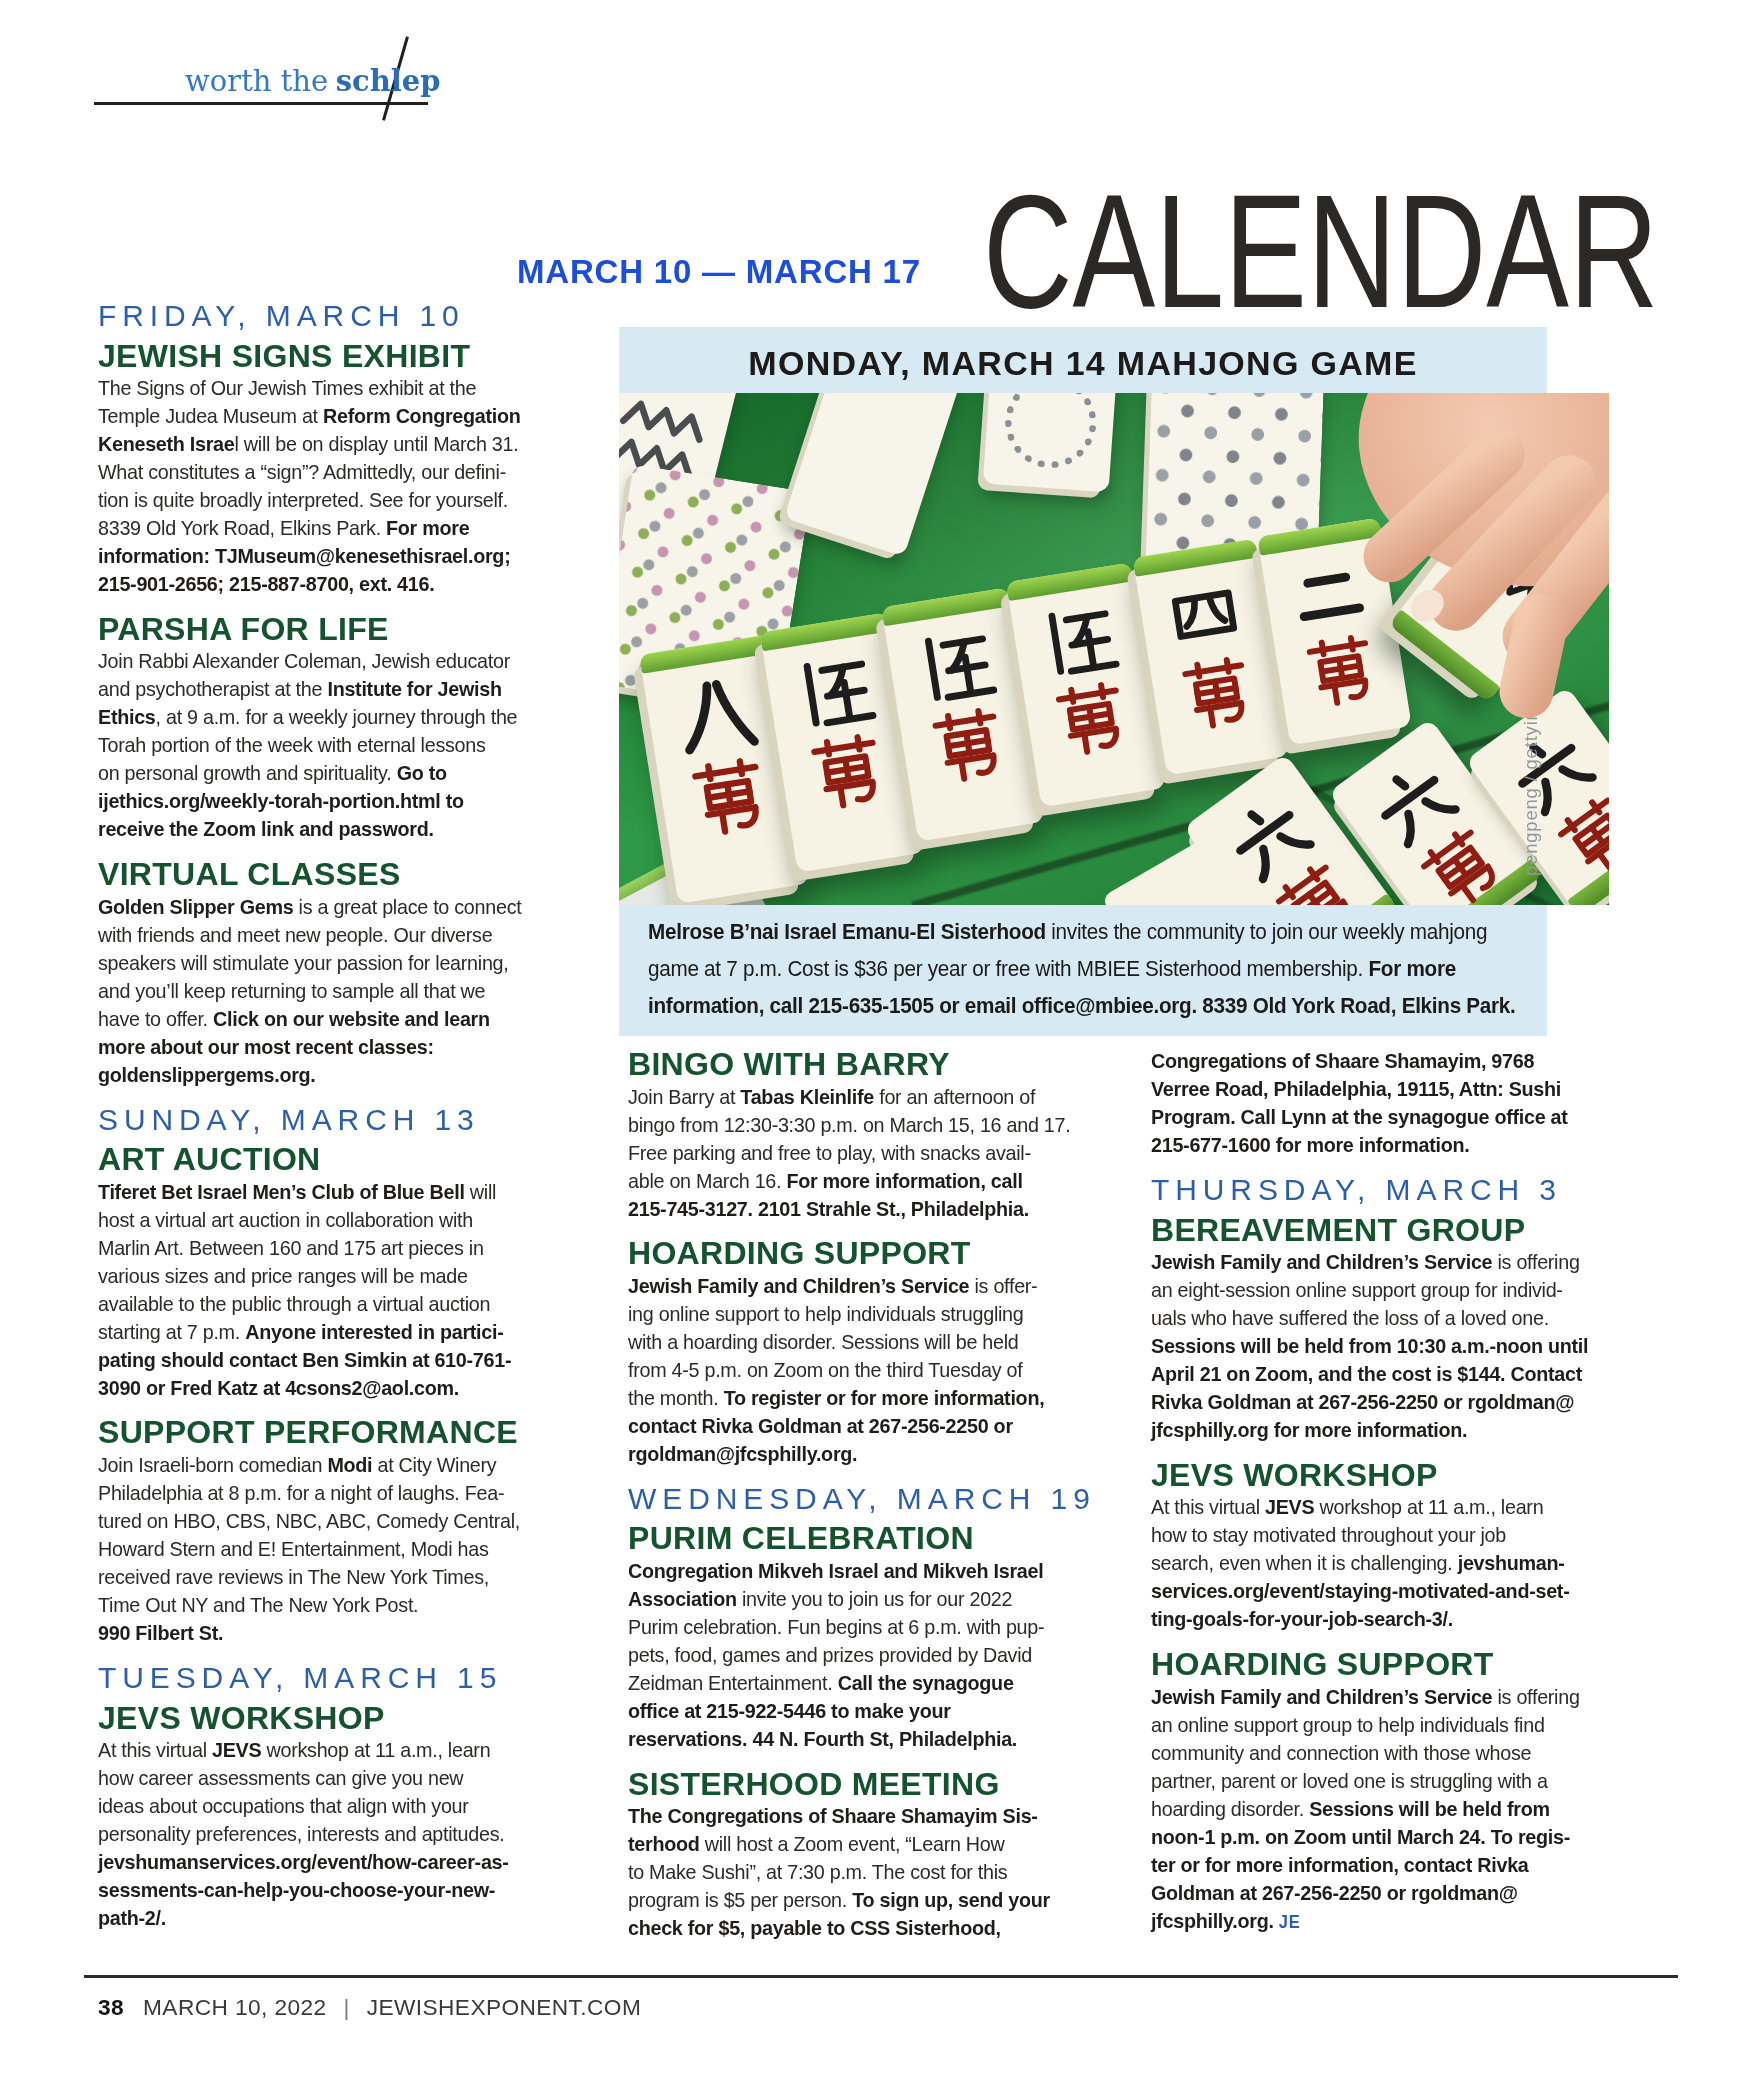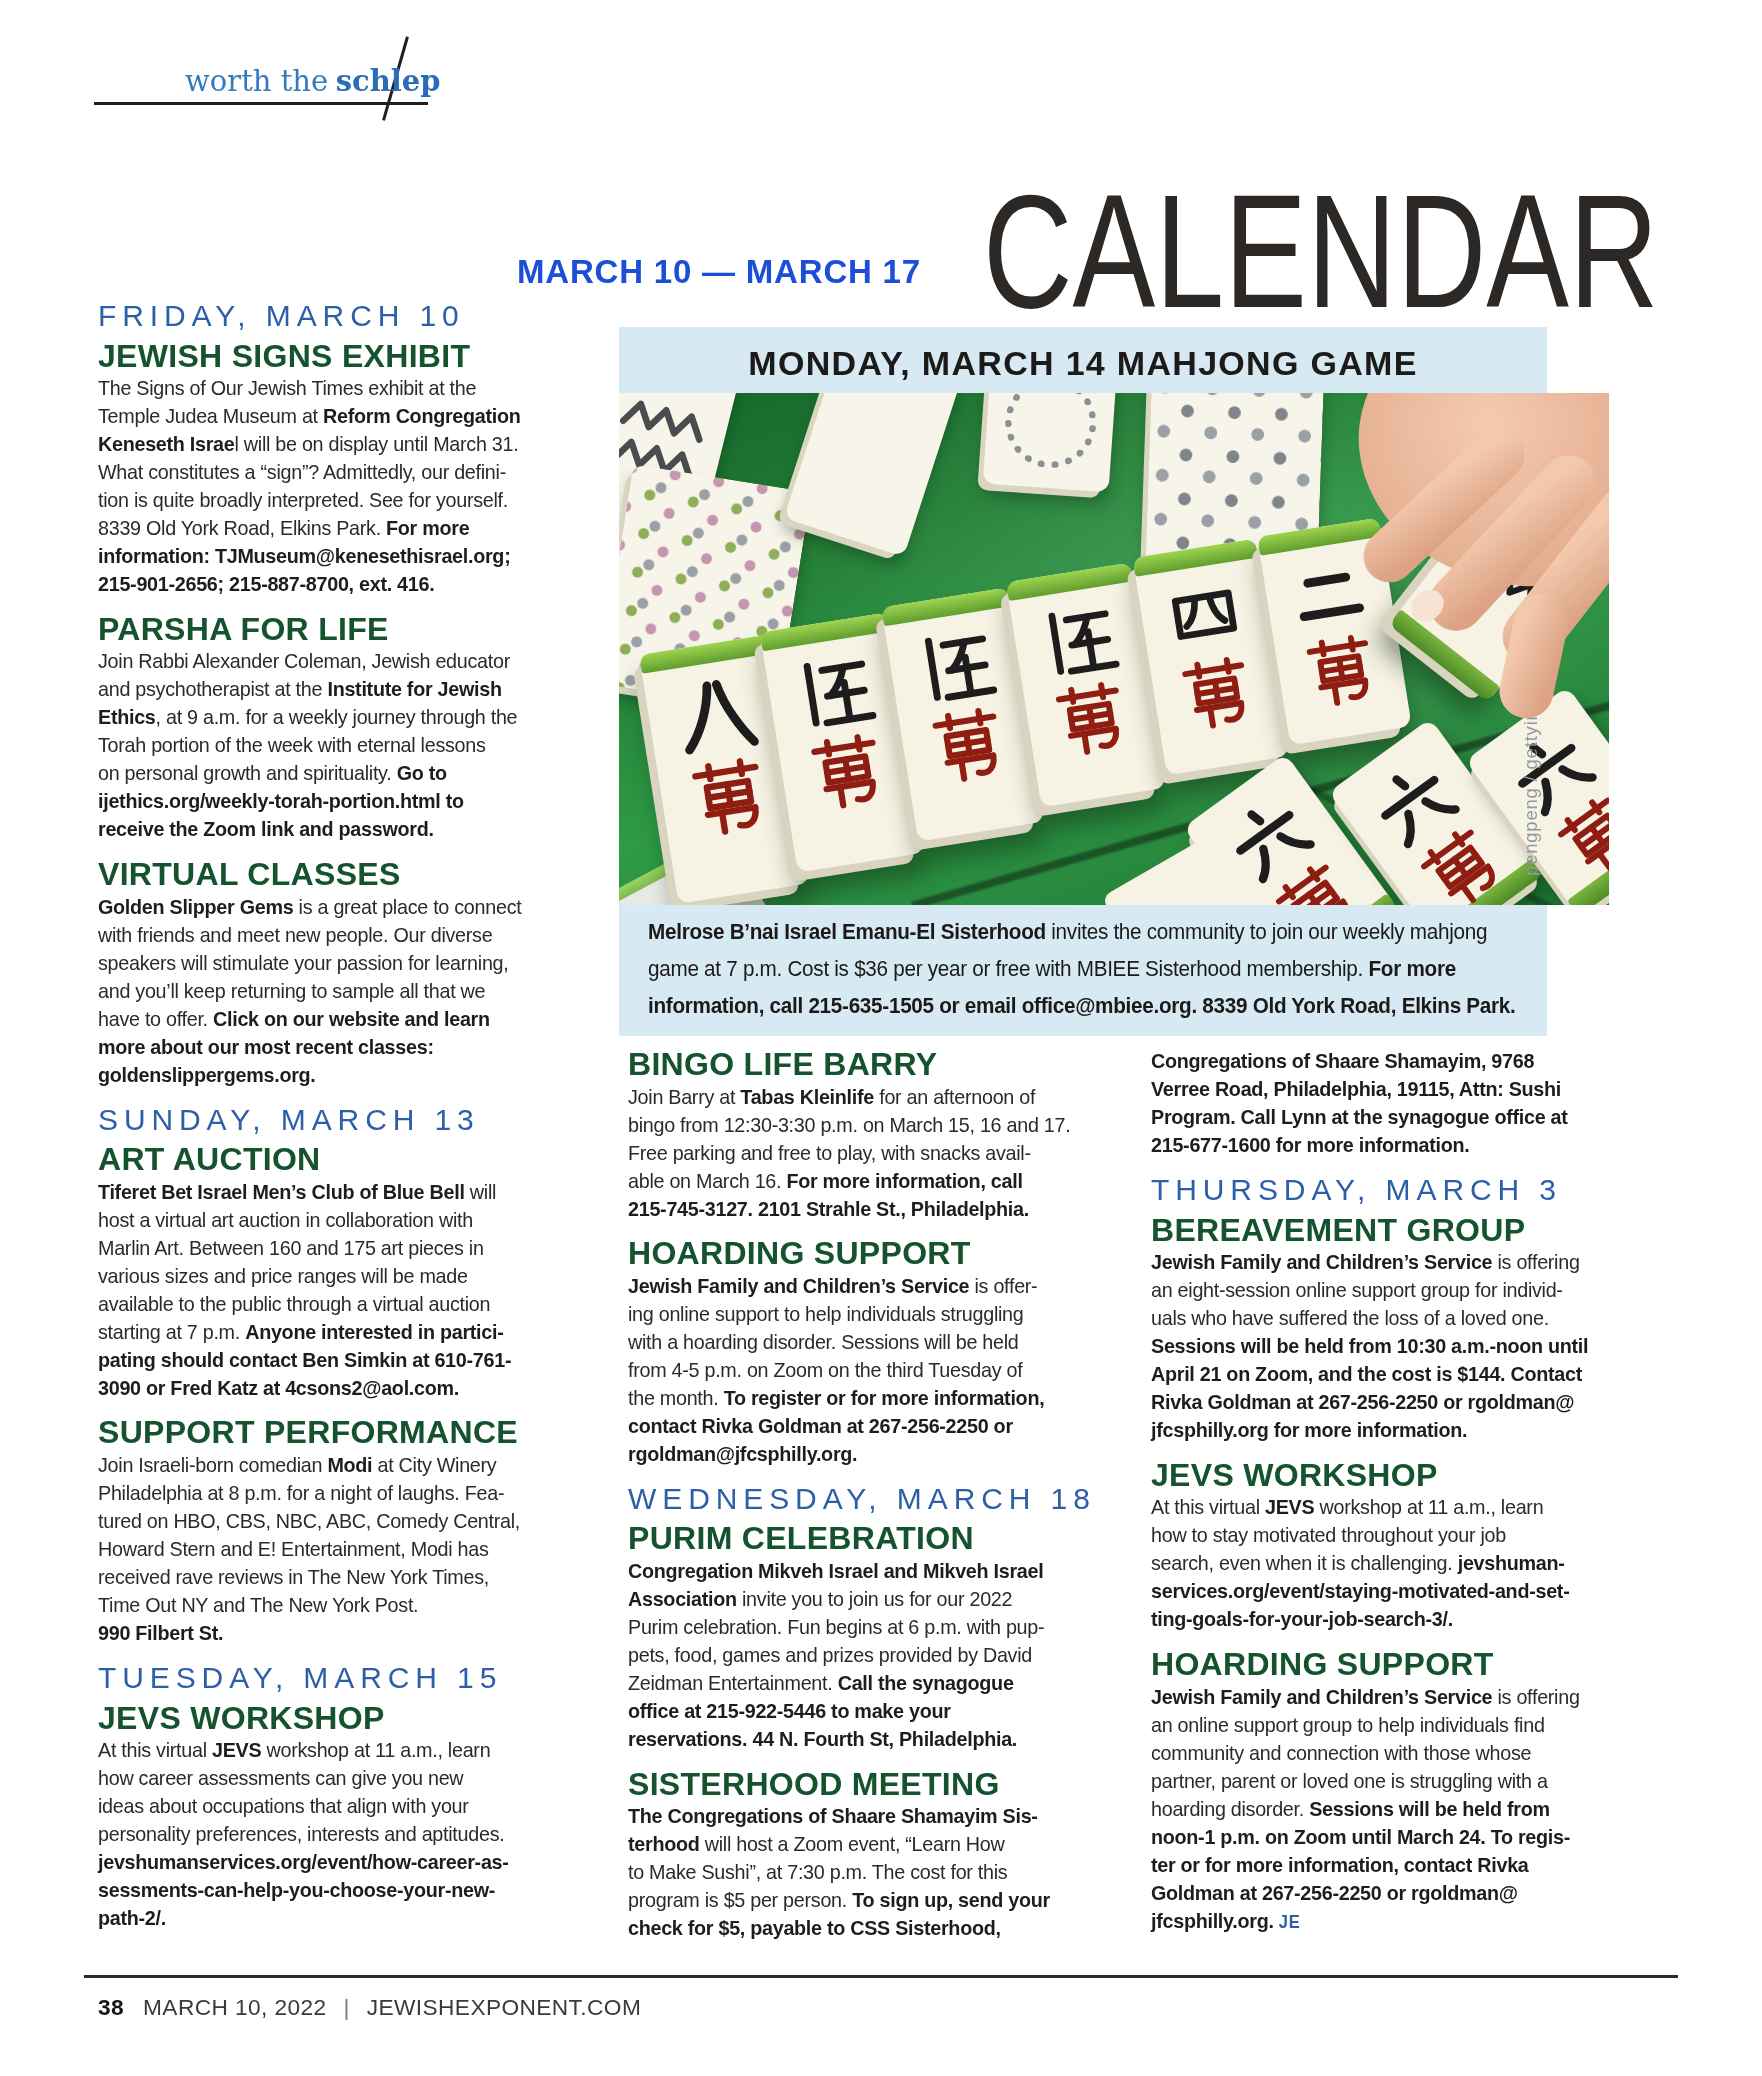--- a/index.html
+++ b/index.html
@@ -347,28 +347,28 @@
         <p class="body"><span>Join Israeli-born comedian </span><span class="b">Modi</span><span> at City Winery</span><br><span>Philadelphia at 8 p.m. for a night of laughs. Fea-</span><br><span>tured on HBO, CBS, NBC, ABC, Comedy Central,</span><br><span>Howard Stern and E! Entertainment, Modi has</span><br><span>received rave reviews in The New York Times,</span><br><span>Time Out NY and The New York Post.</span><br><span class="b">990 Filbert St.</span></p>
       </div>
       <div class="day">TUESDAY, MARCH 15</div>
       <div>
         <div class="evt">JEVS WORKSHOP</div>
         <p class="body"><span>At this virtual </span><span class="b">JEVS</span><span> workshop at 11 a.m., learn</span><br><span>how career assessments can give you new</span><br><span>ideas about occupations that align with your</span><br><span>personality preferences, interests and aptitudes.</span><br><span class="b">jevshumanservices.org/event/how-career-as-</span><br><span class="b">sessments-can-help-you-choose-your-new-</span><br><span class="b">path-2/.</span></p>
       </div>
     </div>
   <div class="col col-mid">
       <div>
-        <div class="evt">BINGO LIFE BARRY</div>
+        <div class="evt">BINGO WITH BARRY</div>
         <p class="body"><span>Join Barry at </span><span class="b">Tabas Kleinlife</span><span> for an afternoon of</span><br><span>bingo from 12:30-3:30 p.m. on March 15, 16 and 17.</span><br><span>Free parking and free to play, with snacks avail-</span><br><span>able on March 16. </span><span class="b">For more information, call</span><br><span class="b">215-745-3127. 2101 Strahle St., Philadelphia.</span></p>
       </div>
       <div>
         <div class="evt">HOARDING SUPPORT</div>
         <p class="body"><span class="b">Jewish Family and Children’s Service</span><span> is offer-</span><br><span>ing online support to help individuals struggling</span><br><span>with a hoarding disorder. Sessions will be held</span><br><span>from 4-5 p.m. on Zoom on the third Tuesday of</span><br><span>the month. </span><span class="b">To register or for more information,</span><br><span class="b">contact Rivka Goldman at 267-256-2250 or</span><br><span class="b">rgoldman@jfcsphilly.org.</span></p>
       </div>
-      <div class="day">WEDNESDAY, MARCH 18</div>
+      <div class="day">WEDNESDAY, MARCH 19</div>
       <div>
         <div class="evt">PURIM CELEBRATION</div>
         <p class="body"><span class="b">Congregation Mikveh Israel and Mikveh Israel</span><br><span class="b">Association</span><span> invite you to join us for our 2022</span><br><span>Purim celebration. Fun begins at 6 p.m. with pup-</span><br><span>pets, food, games and prizes provided by David</span><br><span>Zeidman Entertainment. </span><span class="b">Call the synagogue</span><br><span class="b">office at 215-922-5446 to make your</span><br><span class="b"> reservations. 44 N. Fourth St, Philadelphia.</span></p>
       </div>
       <div>
         <div class="evt">SISTERHOOD MEETING</div>
         <p class="body"><span class="b">The Congregations of Shaare Shamayim Sis-</span><br><span class="b">terhood</span><span> will host a Zoom event, “Learn How</span><br><span>to Make Sushi”,  at 7:30 p.m. The cost for this</span><br><span>program is $5 per person. </span><span class="b">To sign up, send your</span><br><span class="b">check for $5, payable to CSS Sisterhood,</span></p>
       </div>
     </div>
   <div class="col col-right">

